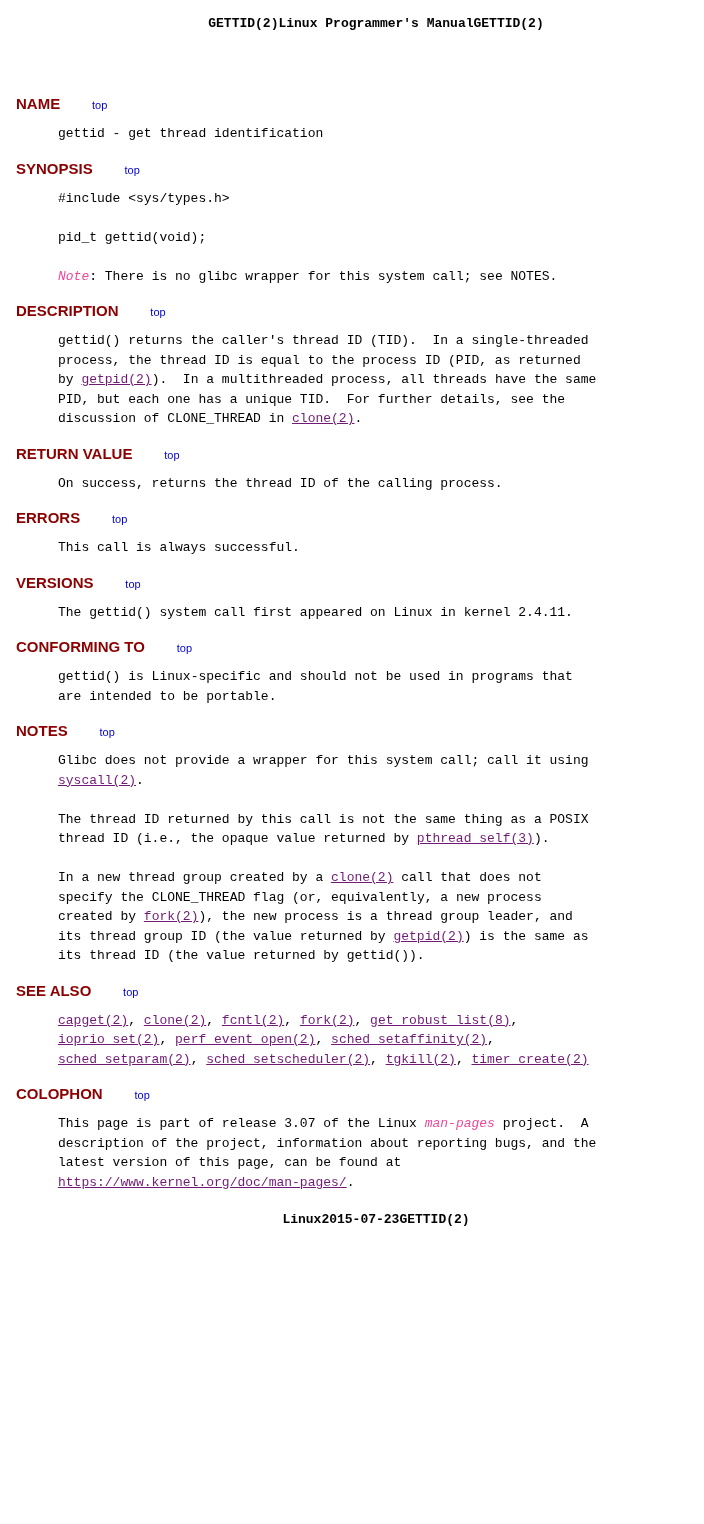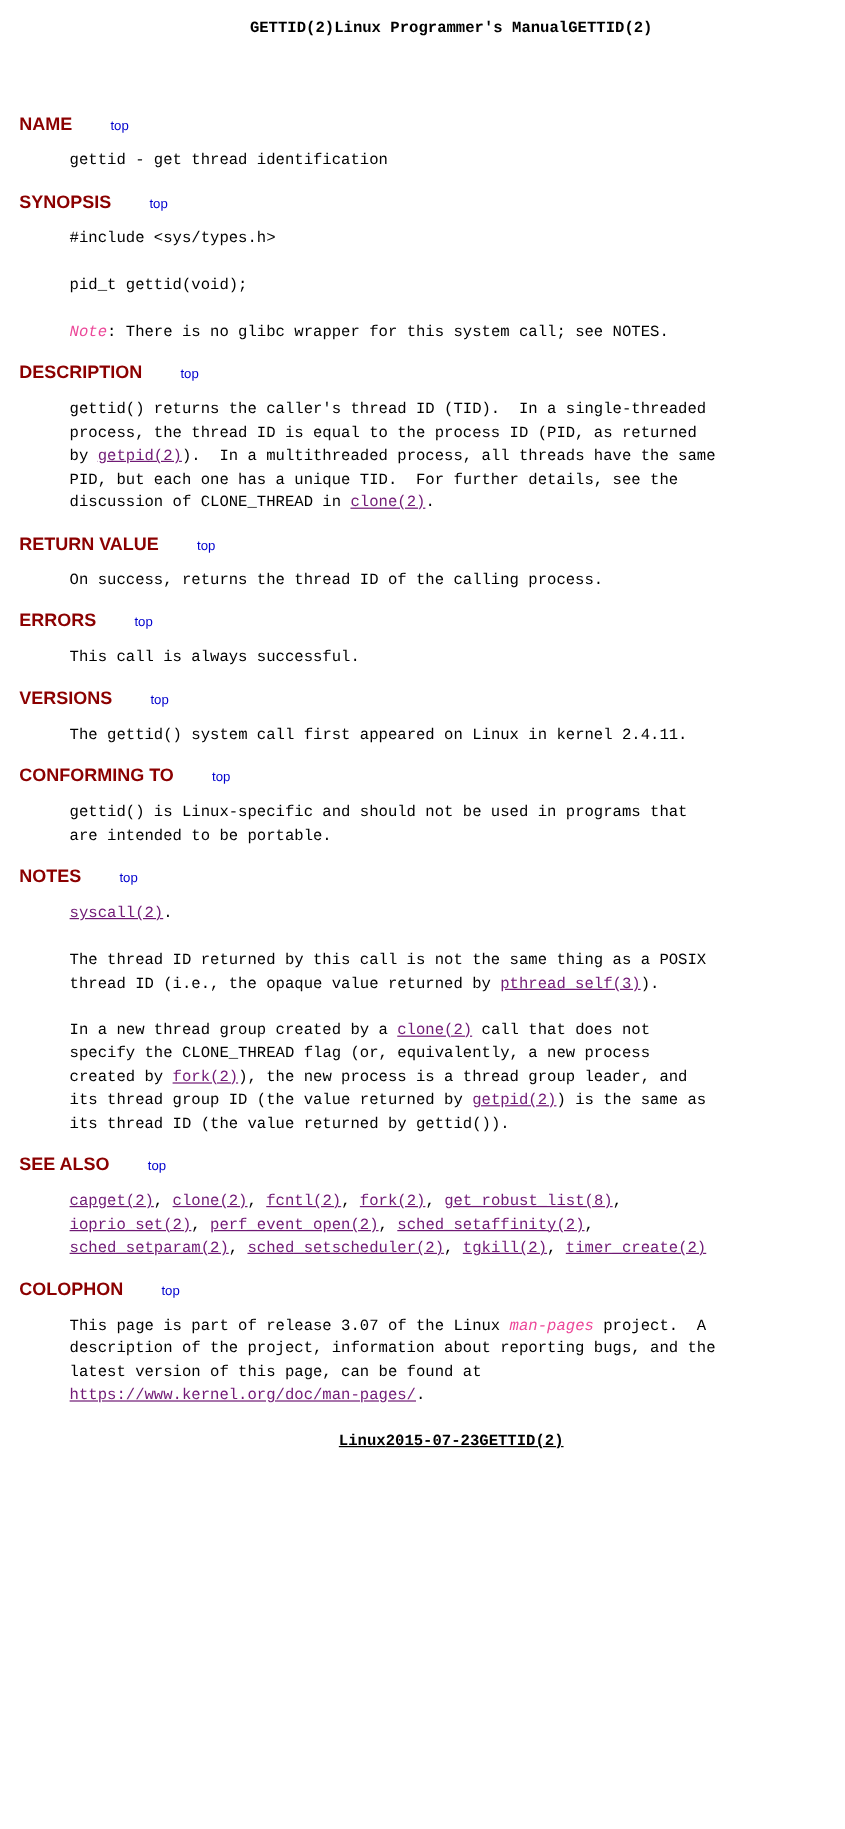--- a/index.html
+++ b/index.html
@@ -12,21 +12,20 @@
   }
   .header-line, .footer-line {
     display: flex;
     justify-content: center;
     font-weight: bold;
     font-family: "Courier New", monospace;
     margin-left: 48px;
   }
   .footer-line {
     margin-top: 20px;
-    text-decoration: underline;
   }
   h2.section {
     font-family: Arial, sans-serif;
     color: #8B0000;
     font-size: 15px;
     font-weight: bold;
     margin-top: 16px;
     margin-bottom: 12px;
     display: inline-block;
   }
@@ -106,21 +105,22 @@
   <h2 class="section">CONFORMING TO</h2>
   <a class="top-link">top</a>
 </div>
 <pre class="body"><span class="b">gettid</span><span>() is Linux-specific and should not be used in programs that
 are intended to be portable.</span></pre>
 
 <div>
   <h2 class="section">NOTES</h2>
   <a class="top-link">top</a>
 </div>
-<pre class="body"><a class="link">syscall(2)</a><span>.</span>
+<pre class="body"><span>Glibc does not provide a wrapper for this system call; call it using
+</span><a class="link">syscall(2)</a><span>.</span>
 
 <span>The thread ID returned by this call is not the same thing as a POSIX
 thread ID (i.e., the opaque value returned by </span><a class="link">pthread_self(3)</a><span>).</span>
 
 <span>In a new thread group created by a </span><a class="link">clone(2)</a><span> call that does not
 specify the </span><span class="b">CLONE_THREAD</span><span> flag (or, equivalently, a new process
 created by </span><a class="link">fork(2)</a><span>), the new process is a thread group leader, and
 its thread group ID (the value returned by </span><a class="link">getpid(2)</a><span>) is the same as
 its thread ID (the value returned by </span><span class="b">gettid</span><span>()).</span></pre>
 

